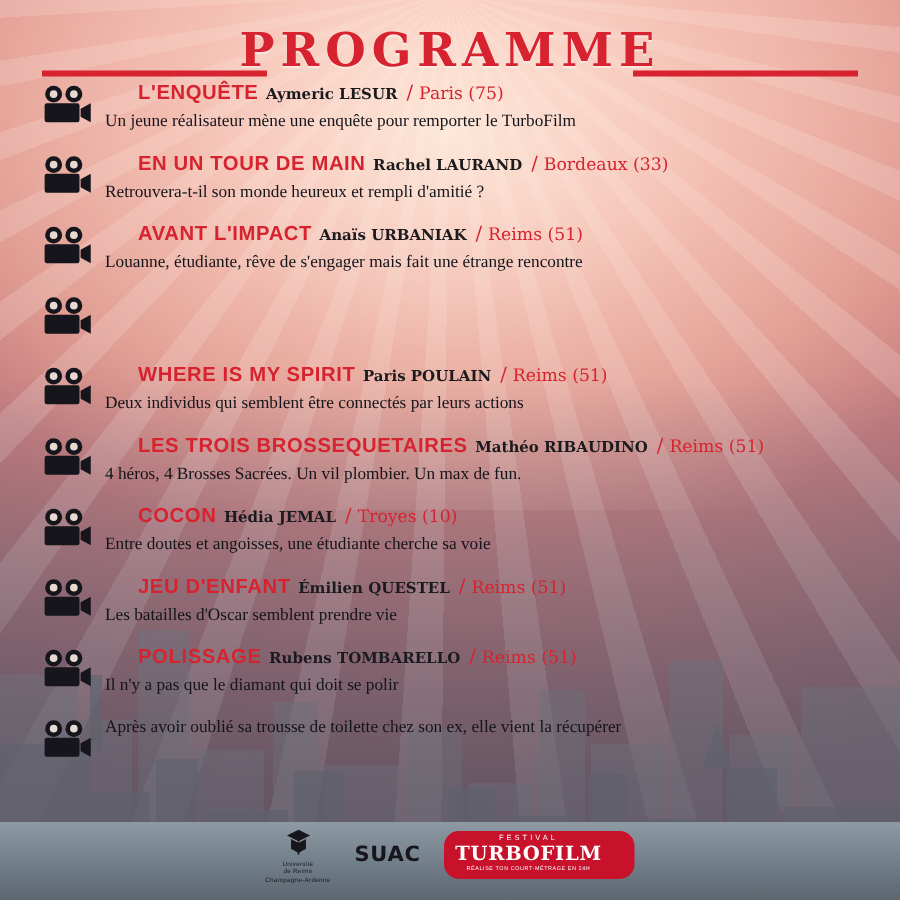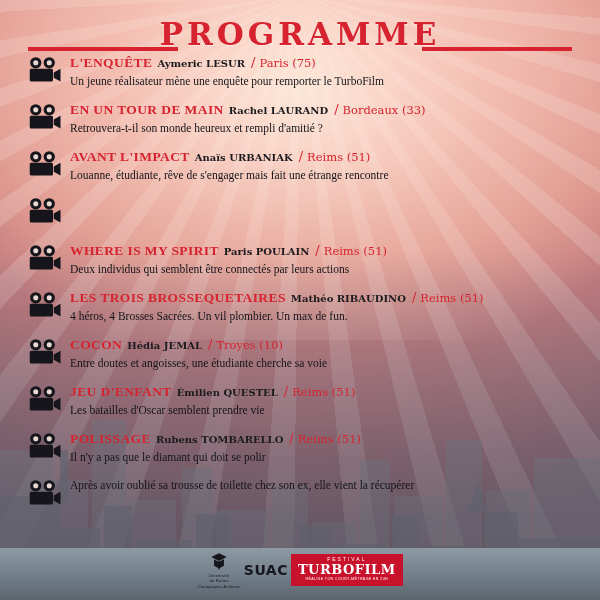--- a/index.html
+++ b/index.html
@@ -127,26 +127,27 @@
   }
   .film-text {
     flex: 1 1 auto;
     padding-top: 1px;
   }
   .film-line1 {
     white-space: nowrap;
     line-height: 17px;
   }
   .ftitle {
-    font-family: Liberation Serif, serif;
+    font-family: Liberation Sans, sans-serif;
     font-weight: bold;
     font-size: 13.5px;
     letter-spacing: 0.4px;
     color: #d6232f;
     text-transform: uppercase;
+    margin-left: 22px;
   }
   .fauthor {
     font-family: "DejaVu Serif", serif;
     font-weight: bold;
     font-size: 10px;
     color: #1b1b1f;
     margin-left: 5px;
   }
   .slash {
     color: #d6232f;
@@ -171,21 +172,21 @@
   
   .footer {
     position: absolute;
     left: 0;
     bottom: 8px;
     width: 600px;
     height: 44px;
     display: flex;
     align-items: center;
     justify-content: center;
-    gap: 3px;
+    gap: 16px;
   }
   .logo {
     display: flex;
     flex-direction: column;
     align-items: center;
     justify-content: center;
     color: #1a1a20;
   }
   .logo-univ-text {
     font-family: "Liberation Sans", sans-serif;
@@ -197,23 +198,24 @@
   }
   .logo-suac {
     font-family: "DejaVu Sans", sans-serif;
     font-weight: bold;
     font-size: 14px;
     letter-spacing: 0.5px;
     color: #16161c;
   }
   .logo-turbo-box {
     background: #c8112a;
-    padding: 3px 7px 4px 7px;
+    padding: 3px 22px 4px 7px;
     text-align: center;
     line-height: 1;
+    border-radius: 10px;
   }
   .logo-festival {
     font-family: "Liberation Sans", sans-serif;
     font-size: 5px;
     letter-spacing: 2px;
     color: #ffffff;
     display: block;
     margin-bottom: 1px;
   }
   .logo-turbo {

